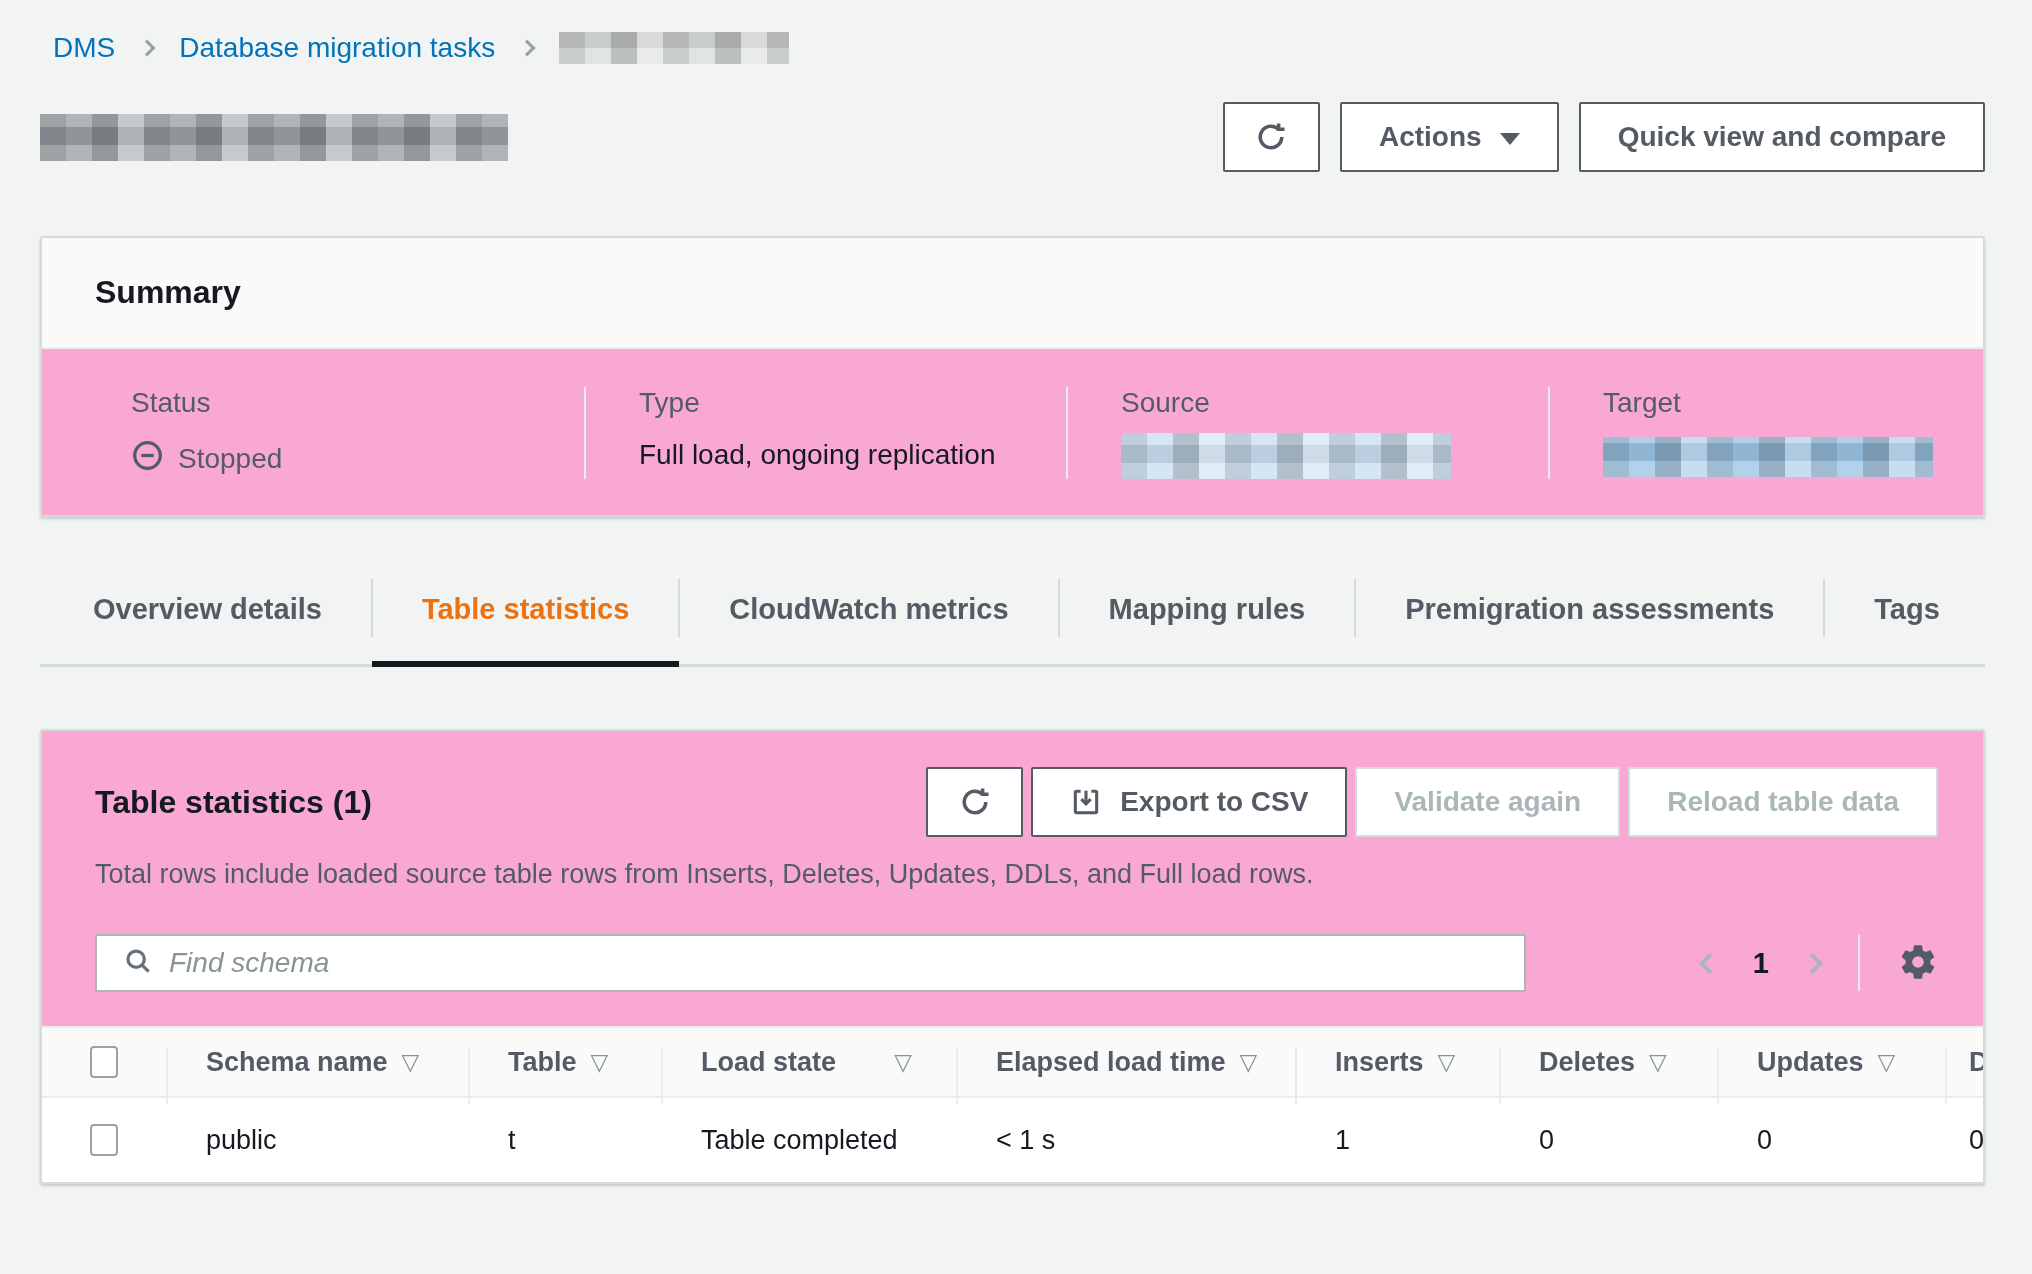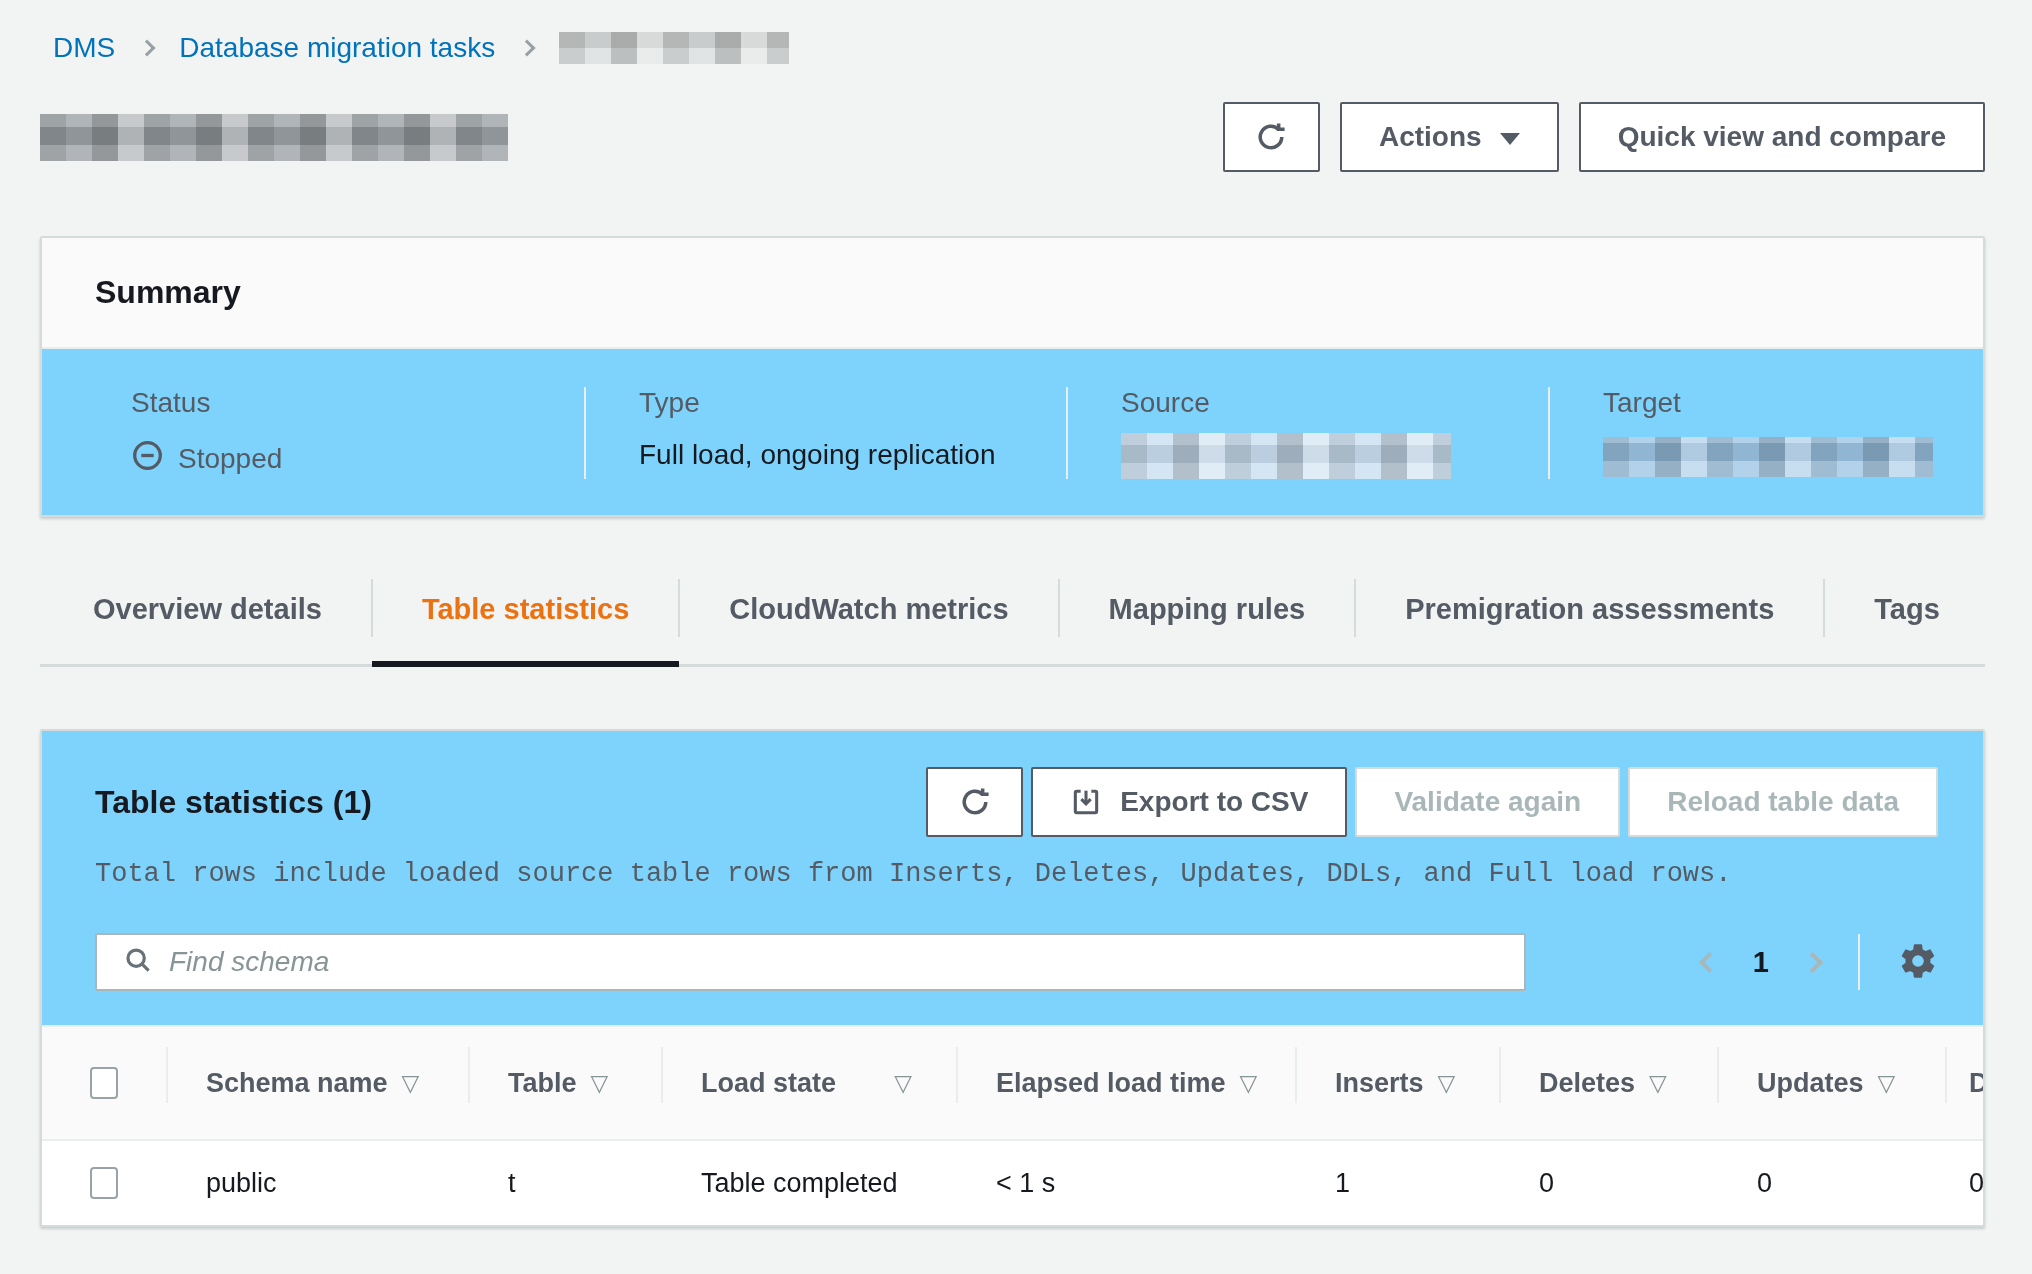--- a/index.html
+++ b/index.html
@@ -42,21 +42,21 @@
   .btn.icon-only { width:97px; justify-content:center; padding:0; }
   .btn.disabled { border-color:#d5dbdb; color:#aab7b8; cursor:default; }
   .caret-down {
     width:0; height:0; border-left:10px solid transparent; border-right:10px solid transparent;
     border-top:12px solid #545b64; margin-top:3px;
   }
   .btn svg { display:block; }
 
   
   .card {
-    background:#7dd3fc; border:2px solid #d5dbdb; border-radius:2px;
+    background:#f9a8d4; border:2px solid #d5dbdb; border-radius:2px;
     box-shadow:0 2px 3px rgba(0,28,36,0.18);
   }
 
   
   .summary-card { margin-top:64px; }
   .card-header {
     background:#fafafa; border-bottom:2px solid #eaeded;
     padding:36px 53px; font-size:32px; font-weight:bold; color:#16191f;
   }
   .summary-grid { display:grid; grid-template-columns:506px 482px 482px 1fr; padding:38px 0 36px;margin-left:36px; }
@@ -82,21 +82,21 @@
   .tab.active::after {
     content:""; position:absolute; left:0; right:0; bottom:-3px; height:6px; background:#16191f;
   }
 
   
   .table-card { margin-top:62px; overflow:hidden; }
   .panel-top { padding:36px 45px 0 53px; }
   .panel-head { display:flex; align-items:center; justify-content:space-between; }
   .panel-title { font-size:32px; font-weight:bold; }
   .panel-buttons { display:flex; gap:8px; }
-  .panel-desc { margin-top:22px; font-size:27px; color:#545b64;font-family:Liberation Mono, monospace; }
+  .panel-desc { margin-top:22px; font-size:27px; color:#545b64; }
 
   .search-row { display:flex; align-items:center; margin-top:44px; }
   .search-box {
     width:1431px; height:58px; border:2px solid #aab7b8; border-radius:2px; background:#fff;
     display:flex; align-items:center; gap:16px; padding:0 10px 0 26px;
   }
   .search-box input {
     flex:1; border:none; outline:none; font-size:28px; font-family:inherit; color:#16191f; background:transparent;
   }
   .search-box input::placeholder { font-style:italic; color:#879596; }
@@ -109,21 +109,21 @@
   .pg-next { transform:rotate(45deg); }
   .pg-num { font-size:29px; font-weight:bold; color:#16191f; }
   .pg-divider { width:2px; height:56px; background:#eaeded; margin:0 2px; }
   .gear-btn { background:none; border:none; cursor:pointer; color:#545b64; display:flex; }
 
   .tbl-divider { margin-top:34px; height:2px; background:#eaeded; }
 
   .tbl { display:grid; grid-template-columns:124px 302px 193px 295px 339px 204px 218px 228px 160px; }
   .th {
     position:relative; display:flex; align-items:center; gap:14px;
-    height:112px; padding-left:40px; background:#fafafa;
+    height:68px; padding-left:40px; background:#fafafa;
     font-size:27px; font-weight:bold; color:#545b64; cursor:pointer;
   }
   .th.sep::before, .td.sep-hidden::before {
     content:""; position:absolute; left:0; top:20px; width:2px; height:56px; background:#eaeded;
   }
   .th.chk-col, .td.chk-col { justify-content:center; padding-left:0; }
   .th.last-col, .td.last-col { padding-left:24px; }
   .sort-glyph { color:#879596; font-size:23px; line-height:1; font-family:"DejaVu Sans", sans-serif; }
   .th.push-sort .sort-glyph { margin-left:auto; margin-right:44px; }
   .td {

